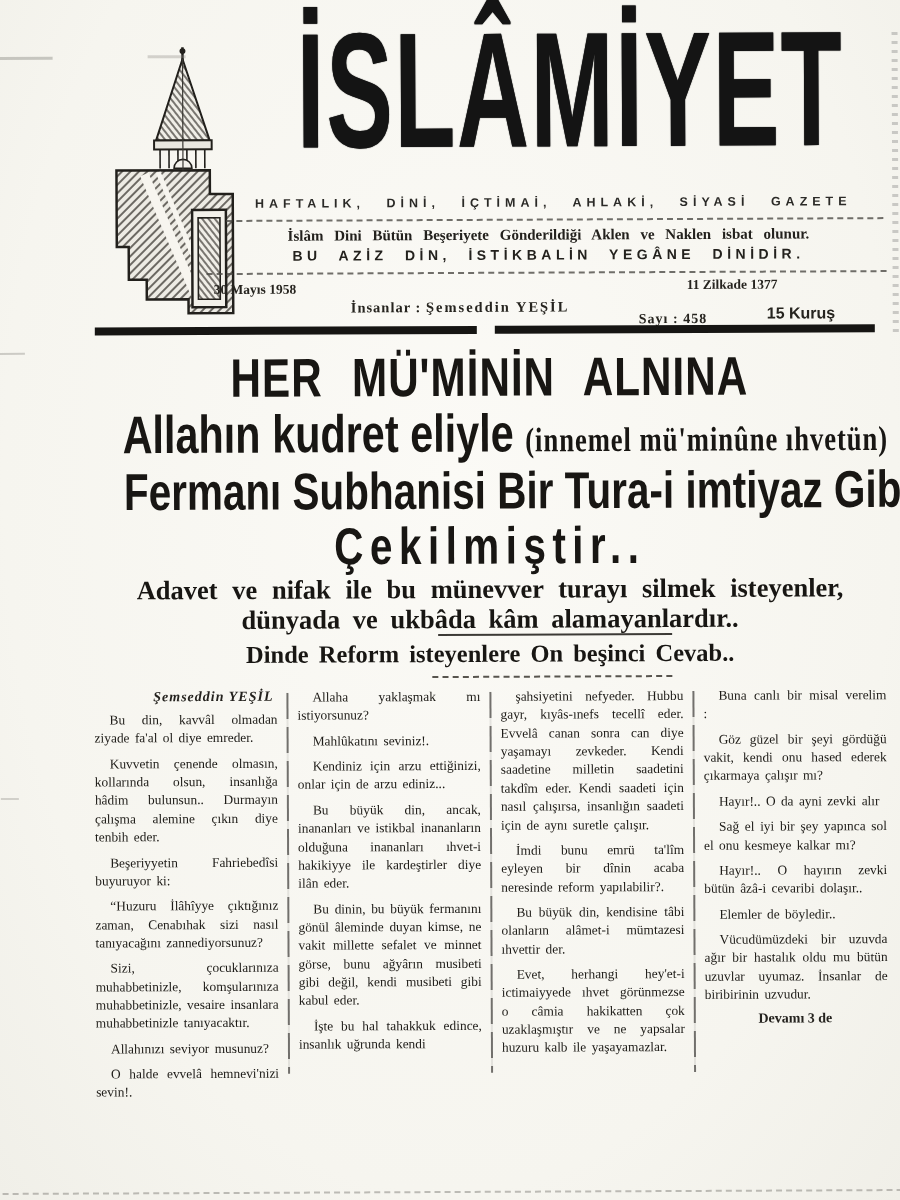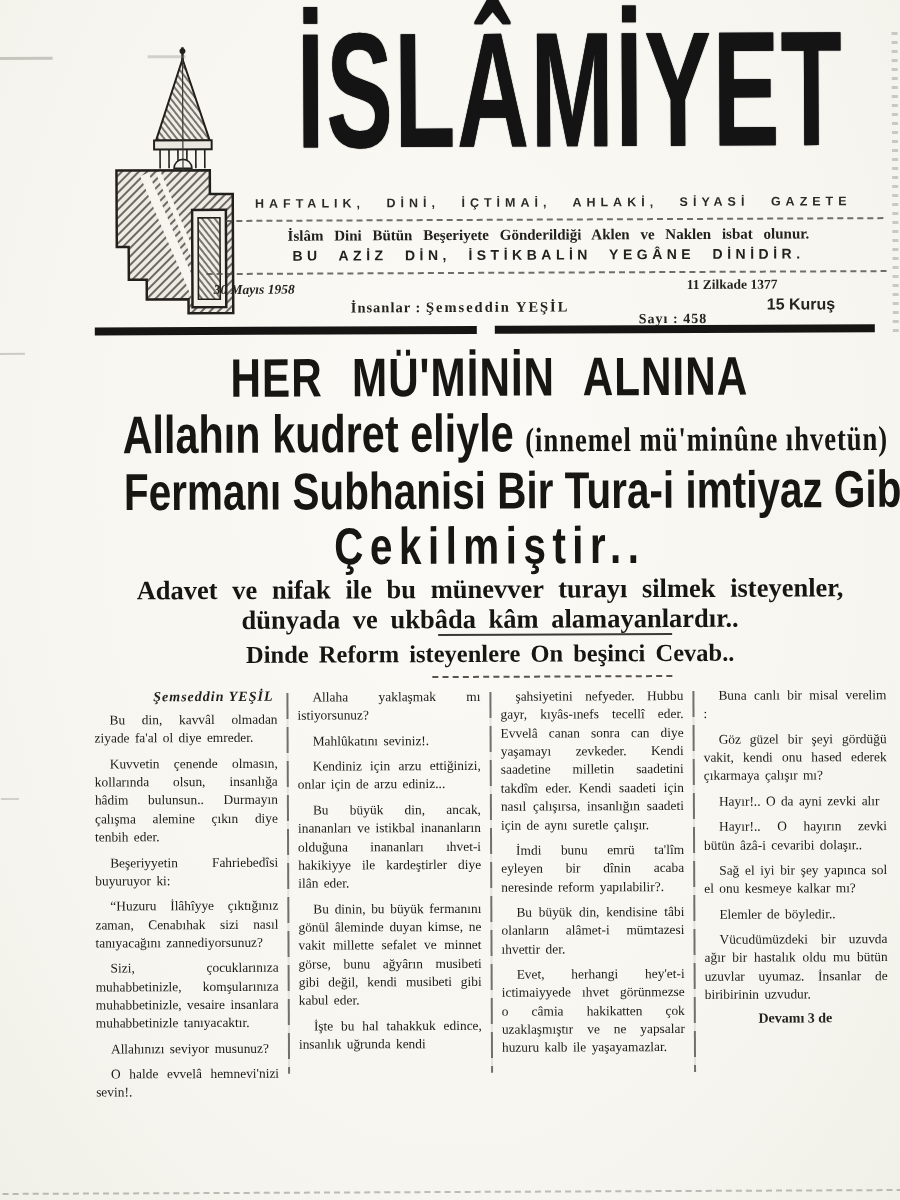--- a/index.html
+++ b/index.html
@@ -33,26 +33,26 @@
   .motto1{
     position:absolute;left:212px;top:227px;width:676px;text-align:center;
     font-size:15px;font-weight:bold;word-spacing:7px;color:#23211d;
   }
   .motto2{
     position:absolute;left:212px;top:247px;width:676px;text-align:center;
     font-family:"Liberation Sans",sans-serif;font-size:14px;font-weight:bold;
     letter-spacing:4.5px;word-spacing:9px;color:#23211d;
   }
   .hdr-small{position:absolute;font-size:13.5px;font-weight:bold;color:#26241f;}
-  .d-greg{left:215px;top:281px;font-style:italic;}
+  .d-greg{left:215px;top:281px;}
   .d-hijri{left:688px;top:278px;}
   .editor{left:352px;top:299px;font-size:14.5px;letter-spacing:1px;}
   .editor .nm{letter-spacing:2px;}
   .issue{left:640px;top:299px;font-size:14px;letter-spacing:1px;margin-top:13px;}
-  .price{left:768px;top:297px;font-size:16px;font-family:"Liberation Sans",sans-serif;}
+  .price{left:768px;top:306px;font-size:16px;font-family:"Liberation Sans",sans-serif;}
   .bigbar{position:absolute;top:326px;height:8px;background:#161513;}
   .bb1{left:96px;width:382px;}
   .bb2{left:496px;width:380px;}
 
   
   .hl{position:absolute;left:90px;width:800px;text-align:center;color:#181613;}
   .sansline{
     font-family:"Liberation Sans",sans-serif;font-weight:bold;white-space:nowrap;
     transform:scale(0.92,1.18);transform-origin:50% 50%;
   }
@@ -222,22 +222,22 @@
             <p>Bu büyük din, kendisine tâbi olanların alâmet-i mümtazesi ıhvettir der.</p>
             <p>Evet, herhangi hey'et-i ictimaiyyede ıhvet görünmezse o câmia hakikatten çok uzaklaşmıştır ve ne yapsalar huzuru kalb ile yaşayamazlar.</p>
           </div>
       </div>
       <div class="sep"></div>
       <div class="col">
         <div>
             <p>Buna canlı bir misal verelim :</p>
             <p>Göz güzel bir şeyi gördüğü vakit, kendi onu hased ederek çıkarmaya çalışır mı?</p>
             <p>Hayır!.. O da ayni zevki alır</p>
+            <p>Sağ el iyi bir şey yapınca sol el onu kesmeye kalkar mı?</p>
             <p>Hayır!.. O hayırın zevki bütün âzâ-i cevaribi dolaşır..</p>
-            <p>Sağ el iyi bir şey yapınca sol el onu kesmeye kalkar mı?</p>
             <p>Elemler de böyledir..</p>
             <p>Vücudümüzdeki bir uzuvda ağır bir hastalık oldu mu bütün uzuvlar uyumaz. İnsanlar de biribirinin uzvudur.</p>
           </div>
         <div class="cont">Devamı 3 de</div>
       </div>
     </div>
 
     <div class="art a1"></div>
     <div class="art a2"></div>
     <div class="art a3"></div>

